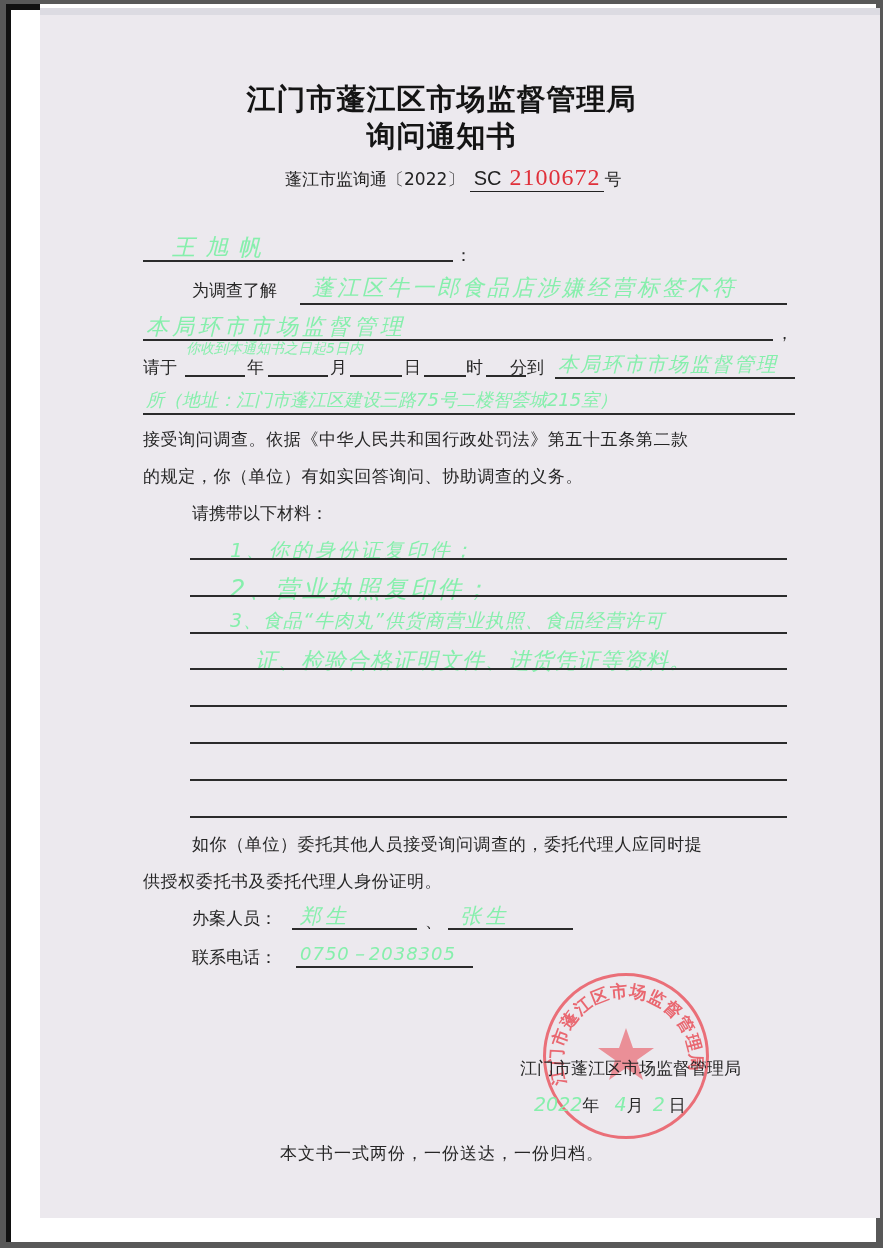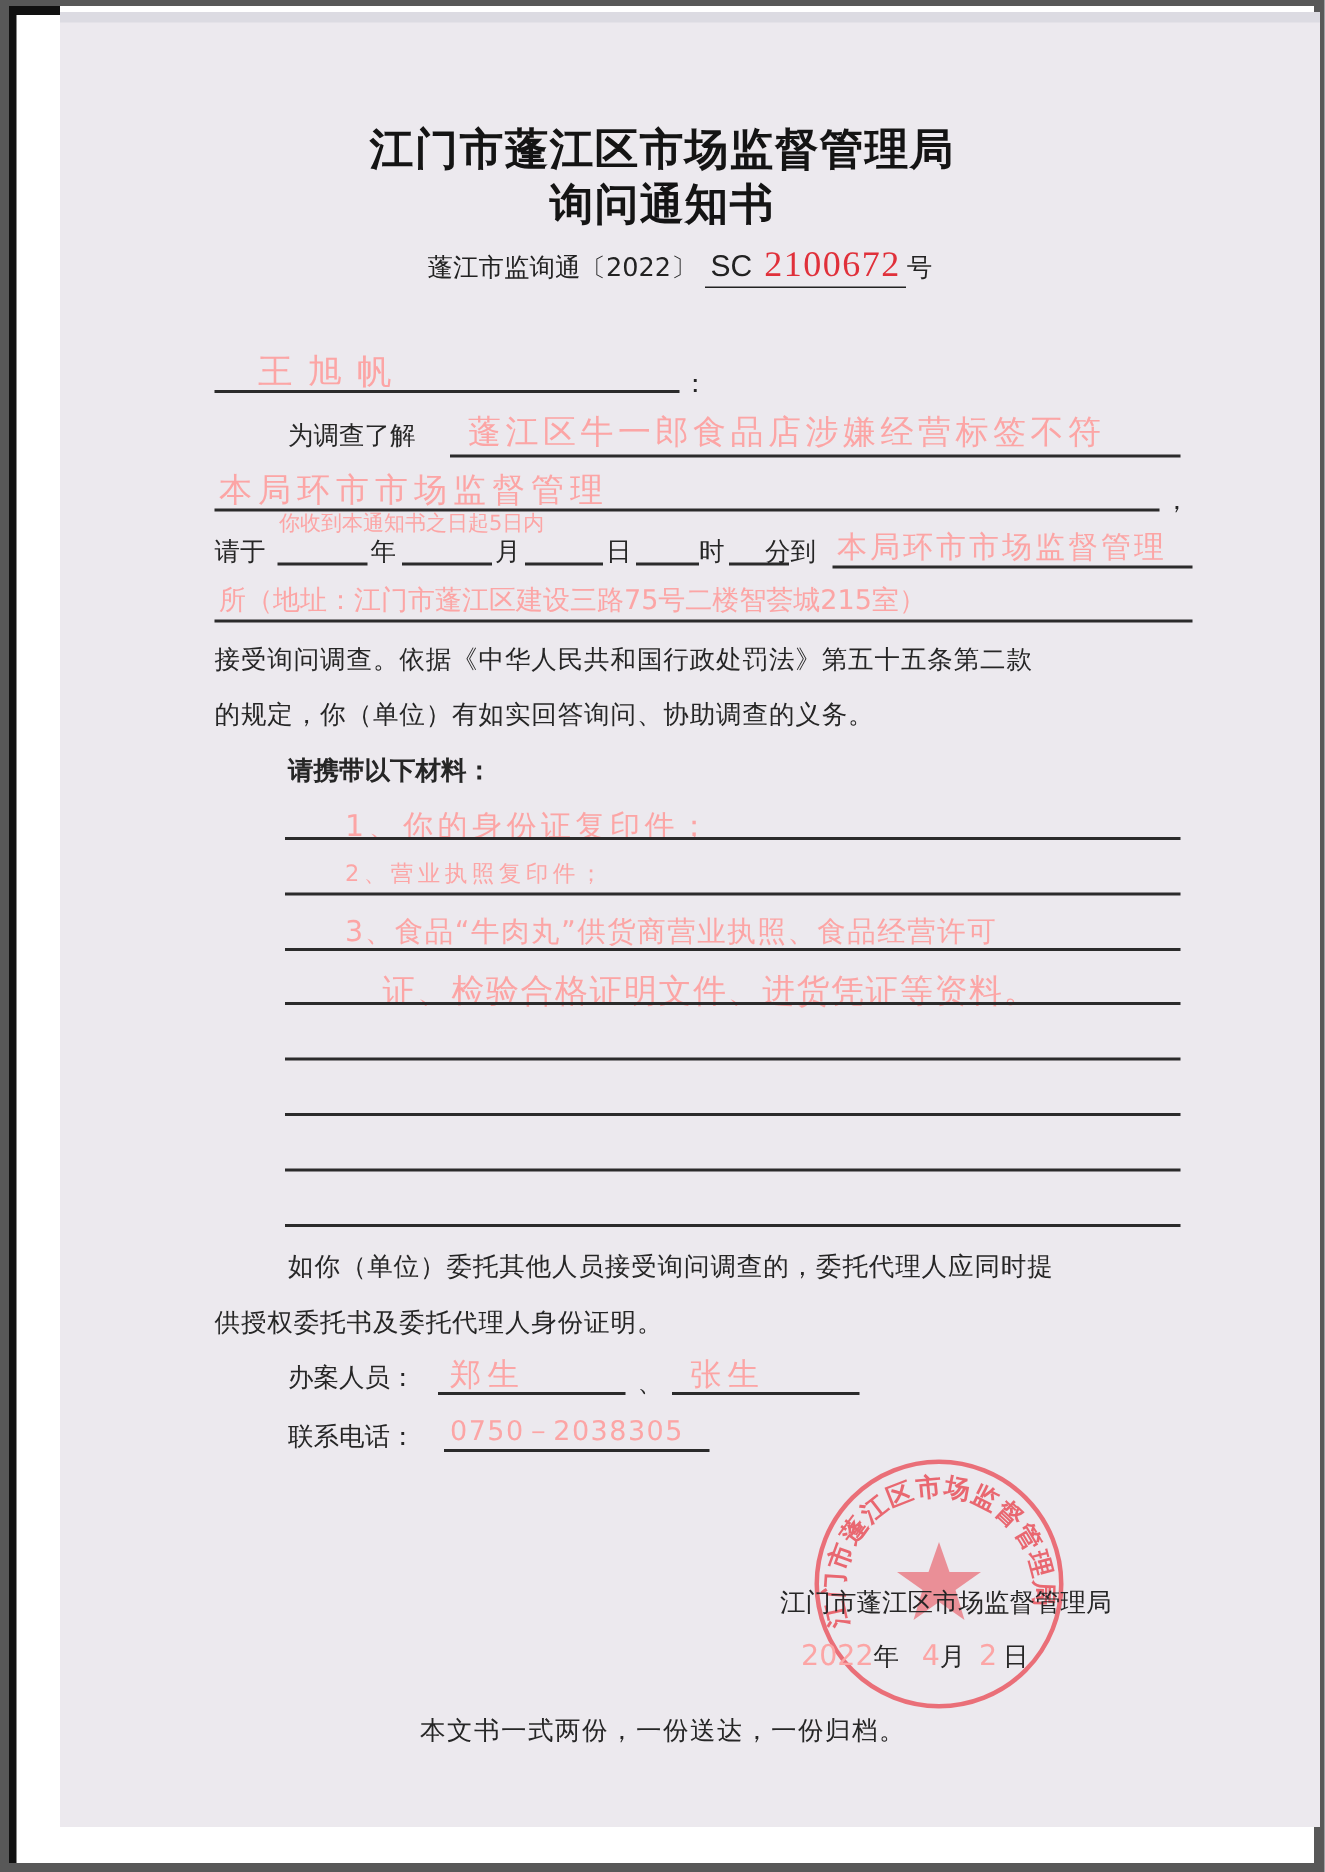--- a/index.html
+++ b/index.html
@@ -22,21 +22,21 @@
   .abs { position:absolute; white-space:nowrap; }
   .title {
     font-family:"DejaVu Serif","Liberation Serif",serif;
     font-weight:bold; color:#141414; font-size:29px; letter-spacing:1px;
     left:0; width:883px; text-align:center;
   }
   .docno { left:285px; top:164px; font-size:17px; color:#222; font-family:"DejaVu Sans","Liberation Sans",sans-serif; }
   .docno .sc { display:inline-block; border-bottom:1.5px solid #222; padding:0 4px; font-family:"Liberation Sans",sans-serif; font-size:20px; }
   .docno .num { color:#e0303a; font-size:24px; letter-spacing:1px; margin-left:8px; font-family:Liberation Serif, serif;}
   .print { font-family:"DejaVu Sans","Liberation Sans",sans-serif; font-size:17px; color:#262626; }
-  .hand { font-family:"DejaVu Sans","Liberation Sans",sans-serif; color:#fca5a5; }
+  .hand { font-family:"DejaVu Sans","Liberation Sans",sans-serif; color:#86efac; font-style:italic; }
   .line { position:absolute; height:1.5px; background:#2b2b2b; }
   .stamp {
     position:absolute; left:543px; top:973px; width:160px; height:160px;
     border:3px solid rgba(233,70,80,0.75); border-radius:50%;
   }
   .stamp svg { position:absolute; left:0; top:0; }
 </style>
 </head>
 <body>
 
@@ -78,24 +78,24 @@
 <div class="line" style="left:486px; top:375px; width:40px;"></div>
 <div class="abs print" style="left:510px; top:356px;font-family:Liberation Mono, monospace;">分到</div>
 <div class="abs hand" style="left:558px; top:351px; font-size:20px; letter-spacing:2px;">本局环市市场监督管理</div>
 <div class="line" style="left:555px; top:377px; width:240px;"></div>
 <div class="abs hand" style="left:146px; top:388px; font-size:18px;">所（地址：江门市蓬江区建设三路75号二楼智荟城215室）</div>
 <div class="line" style="left:143px; top:413px; width:652px;"></div>
 
 <div class="abs print" style="left:143px; top:428px; letter-spacing:0.6px;">接受询问调查。依据《中华人民共和国行政处罚法》第五十五条第二款</div>
 <div class="abs print" style="left:143px; top:465px; letter-spacing:0.6px;">的规定，你（单位）有如实回答询问、协助调查的义务。</div>
 
-<div class="abs print" style="left:192px; top:502px;font-weight:bold;">请携带以下材料：</div>
+<div class="abs print" style="left:192px; top:502px;">请携带以下材料：</div>
 <div class="abs hand" style="left:230px; top:537px; font-size:20px; letter-spacing:3px;">1、你的身份证复印件；</div>
 <div class="line" style="left:190px; top:558px; width:597px;"></div>
-<div class="abs hand" style="left:230px; top:573px; font-size:15px; letter-spacing:3px;">2、营业执照复印件；</div>
+<div class="abs hand" style="left:230px; top:573px; font-size:24px; letter-spacing:3px;">2、营业执照复印件；</div>
 <div class="line" style="left:190px; top:595px; width:597px;"></div>
 <div class="abs hand" style="left:230px; top:608px; font-size:19px; letter-spacing:1px;">3、食品“牛肉丸”供货商营业执照、食品经营许可</div>
 <div class="line" style="left:190px; top:632px; width:597px;"></div>
 <div class="abs hand" style="left:255px; top:646px; font-size:22px; letter-spacing:1px;">证、检验合格证明文件、进货凭证等资料。</div>
 <div class="line" style="left:190px; top:668px; width:597px;"></div>
 <div class="line" style="left:190px; top:705px; width:597px;"></div>
 <div class="line" style="left:190px; top:742px; width:597px;"></div>
 <div class="line" style="left:190px; top:779px; width:597px;"></div>
 <div class="line" style="left:190px; top:816px; width:597px;"></div>
 

